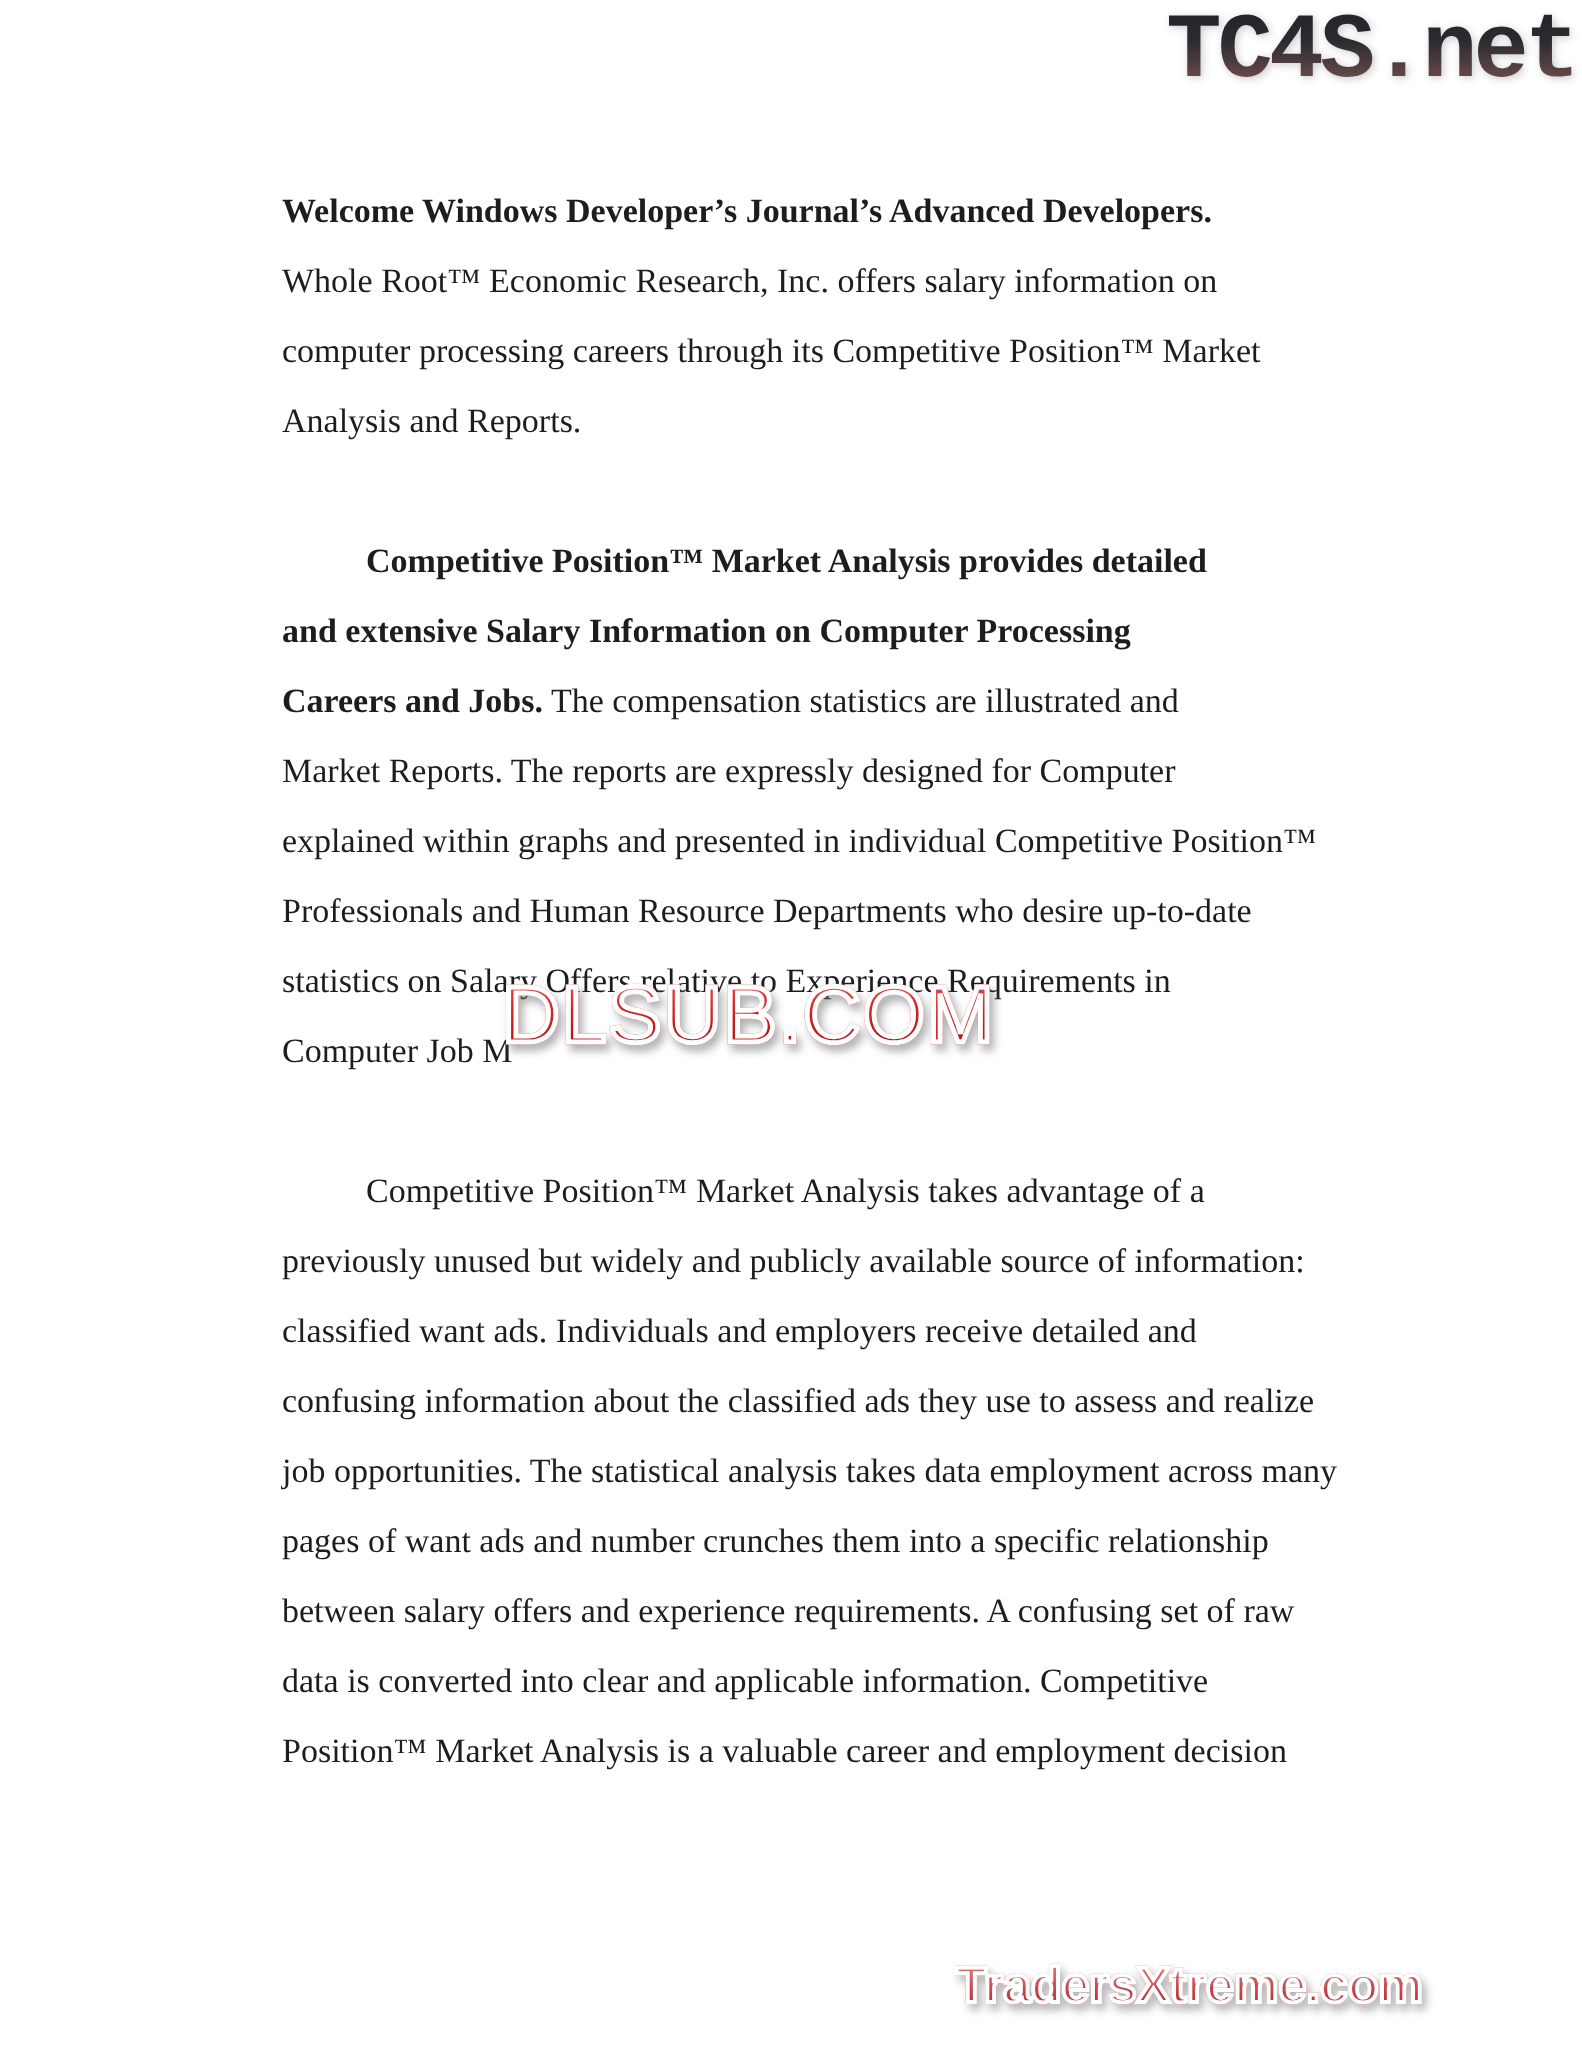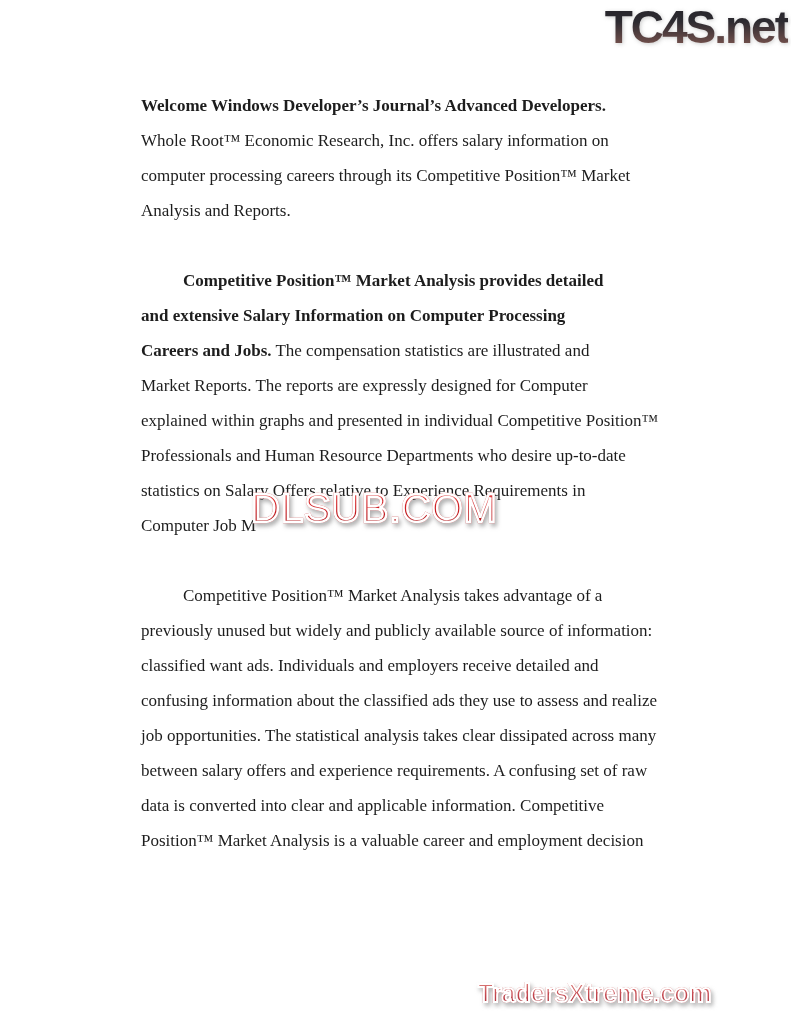--- a/index.html
+++ b/index.html
@@ -6,21 +6,21 @@
   .page{
     position:relative;
     width:791px;height:1024px;
     background:#ffffff;
     overflow:hidden;
     font-family:"Liberation Serif", serif;
   }
   
   .logo-top{
     position:absolute; top:0px; right:3px;
-    font-family:Liberation Sans, sans-serif;
+    font-family:Liberation Mono, monospace;
     font-weight:800; font-size:46px; letter-spacing:-2px;
     background:linear-gradient(180deg,#222127 0%,#2d2b31 40%,#6b4c49 78%,#9c6b60 100%);
     -webkit-background-clip:text; background-clip:text; color:transparent;
     filter:drop-shadow(1px 1px 2px rgba(140,140,140,0.45));
     white-space:nowrap;
   }
   
   .doc{
     position:absolute; left:141px; top:88px; width:600px;
     font-size:17px; color:#1d1d1d;
@@ -71,21 +71,22 @@
       <div class="line"><span>Market Reports. The reports are expressly designed for Computer</span></div>
       <div class="line"><span>explained within graphs and presented in individual Competitive Position™</span></div>
       <div class="line"><span>Professionals and Human Resource Departments who desire up-to-date</span></div>
       <div class="line"><span>statistics on Salary Offers relative to Experience Requirements in</span></div>
       <div class="line"><span>Computer Job M</span></div>
       <div class="line"></div>
       <div class="line indent"><span>Competitive Position™ Market Analysis takes advantage of a</span></div>
       <div class="line"><span>previously unused but widely and publicly available source of information:</span></div>
       <div class="line"><span>classified want ads. Individuals and employers receive detailed and</span></div>
       <div class="line"><span>confusing information about the classified ads they use to assess and realize</span></div>
-      <div class="line"><span>job opportunities. The statistical analysis takes clear dissipated across many</span></div>
+      <div class="line"><span>job opportunities. The statistical analysis takes data employment across many</span></div>
+      <div class="line"><span>pages of want ads and number crunches them into a specific relationship</span></div>
       <div class="line"><span>between salary offers and experience requirements. A confusing set of raw</span></div>
       <div class="line"><span>data is converted into clear and applicable information. Competitive</span></div>
       <div class="line"><span>Position™ Market Analysis is a valuable career and employment decision</span></div>
     </div>
 
   <div class="wm-mid">DLSUB.COM</div>
 
   <div class="wm-bottom">TradersXtreme.com</div>
 </div>
 

